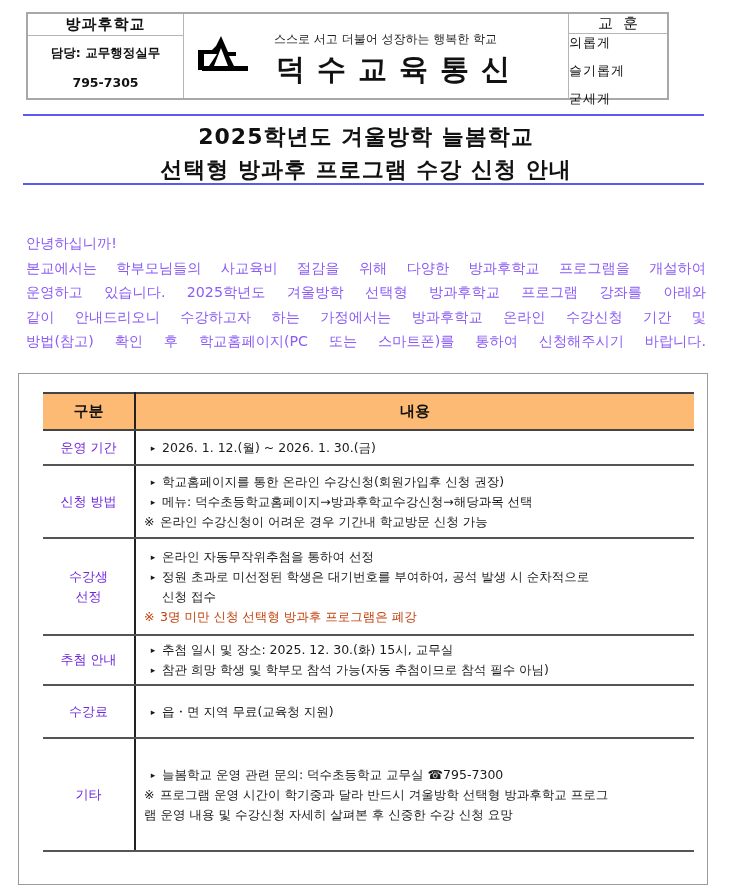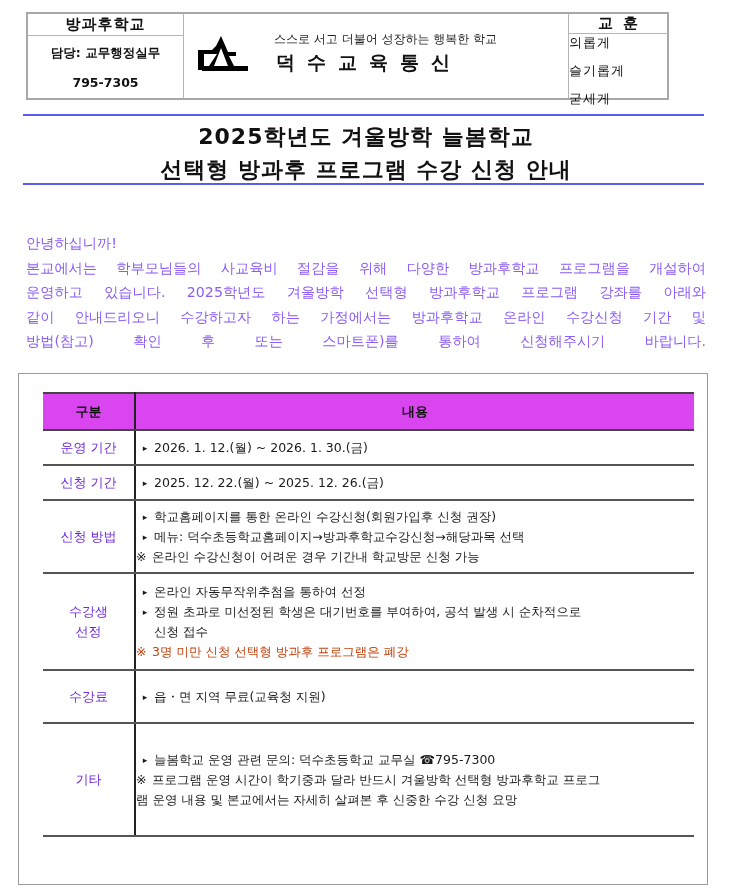--- a/index.html
+++ b/index.html
@@ -35,27 +35,27 @@
       position: relative;
     }
     .logo { position: absolute; left: 8px; top: 20px; width: 56px; height: 38px; }
     .motto-top {
       position: absolute; left: 90px; top: 17px;
       font-size: 12px; color: #222; white-space: nowrap;
     }
     .motto-top .ul { }
     .masthead {
       position: absolute; left: 92px; top: 36px;
-      font-size: 19px; font-weight: bold; letter-spacing: 12px; white-space: nowrap;
+      font-size: 29px; font-weight: bold; letter-spacing: 12px; white-space: nowrap;
     }
     .hdr-right { flex: 1; display: flex; flex-direction: column; }
     .hdr-right .top {
       height: 22px; border-bottom: 1px solid #b5b5b5;
       display: flex; align-items: center; justify-content: center;
-      font-size: 15px; font-weight: bold; letter-spacing: 10px; padding-left: 10px;
+      font-size: 15px; font-weight: normal; letter-spacing: 10px; padding-left: 10px;
     }
     .hdr-right .motto-lines {
       flex: 1; display: flex; flex-direction: column;
       align-items: flex-start; justify-content: center; gap: 10px;
       font-size: 13px; letter-spacing: 1px;
     }
 
     
     .title-rule {
       position: absolute; left: 23px; width: 681px; height: 2px; background: #5a5aee;
@@ -76,29 +76,29 @@
     
     .frame {
       position: absolute; left: 18px; top: 373px; width: 690px; height: 512px;
       border: 1px solid #9a9a9a;
     }
     table.info {
       position: absolute; left: 43px; top: 392px; width: 651px;
       border-collapse: collapse; font-size: 12.5px;
     }
     table.info th {
-      background: #d946ef; height: 37px; font-weight: bold; font-size: 13px;
+      background: #fdba74; height: 37px; font-weight: bold; font-size: 15px;
       border-top: 2px solid #444; border-bottom: 2px solid #444;
     }
     table.info td {
       border-bottom: 2px solid #555; vertical-align: middle; padding: 0;
     }
     table.info .col-cat { width: 92px; border-right: 2px solid #222; text-align: center; }
     table.info td.cat { text-align: center; font-size: 13px; color: #6d28d9; line-height: 20px; }
-    table.info td.content { padding-left: 0; line-height: 20px; color: #1a1a1a; }
+    table.info td.content { padding-left: 8px; line-height: 20px; color: #1a1a1a; }
     .bullet { display: inline-block; width: 18px; text-align: center; font-size: 9px; vertical-align: 1px; }
     .note-mark { display: inline-block; width: 16px; }
     .indent { padding-left: 18px; }
     .blue { color: #c2410c; }
     .row-h-1 { height: 35px; }
     .row-h-2 { height: 35px; }
     .row-h-3 { height: 73px; }
     .row-h-4 { height: 97px; }
     .row-h-5 { height: 50px; }
     .row-h-6 { height: 53px; }
@@ -175,20 +175,21 @@
         <span>방과후학교</span>
         <span>온라인</span>
         <span>수강신청</span>
         <span>기간</span>
         <span>및</span>
     </div>
     <div class="line">
       <span>방법(참고)</span>
         <span>확인</span>
         <span>후</span>
+        <span>학교홈페이지(PC</span>
         <span>또는</span>
         <span>스마트폰)를</span>
         <span>통하여</span>
         <span>신청해주시기</span>
         <span>바랍니다.</span>
     </div>
   </div>
 
   <div class="frame"></div>
 
@@ -199,56 +200,57 @@
         <th>내용</th>
       </tr>
     </thead>
     <tbody>
       <tr class="row-h-1">
         <td class="col-cat cat">운영 기간</td>
         <td class="content">
           <div><span class="bullet">▸</span><span>2026. 1. 12.(월) ~ 2026. 1. 30.(금)</span></div>
         </td>
       </tr>
-      <tr class="row-h-2">
-        <td class="col-cat cat">신청 기간</td>
-        <td class="content">
-          <div><span class="bullet">▸</span><span>2025. 12. 22.(월) ~ 2025. 12. 26.(금)</span></div>
-        </td>
-      </tr>
       <tr class="row-h-3">
         <td class="col-cat cat">신청 방법</td>
         <td class="content">
           <div><span class="bullet">▸</span><span>학교홈페이지를 통한 온라인 수강신청(회원가입후 신청 권장)</span></div>
           <div><span class="bullet">▸</span><span>메뉴: 덕수초등학교홈페이지→방과후학교수강신청→해당과목 선택</span></div>
           <div><span class="note-mark">※</span><span>온라인 수강신청이 어려운 경우 기간내 학교방문 신청 가능</span></div>
         </td>
       </tr>
       <tr class="row-h-4">
         <td class="col-cat cat">
           <div>수강생</div>
           <div>선정</div>
         </td>
         <td class="content">
           <div><span class="bullet">▸</span><span>온라인 자동무작위추첨을 통하여 선정</span></div>
           <div><span class="bullet">▸</span><span>정원 초과로 미선정된 학생은 대기번호를 부여하여, 공석 발생 시 순차적으로</span></div>
           <div class="indent">신청 접수</div>
           <div class="blue"><span class="note-mark">※</span><span>3명 미만 신청 선택형 방과후 프로그램은 폐강</span></div>
         </td>
       </tr>
+      <tr class="row-h-5">
+        <td class="col-cat cat">추첨 안내</td>
+        <td class="content">
+          <div><span class="bullet">▸</span><span>추첨 일시 및 장소: 2025. 12. 30.(화) 15시, 교무실</span></div>
+          <div><span class="bullet">▸</span><span>참관 희망 학생 및 학부모 참석 가능(자동 추첨이므로 참석 필수 아님)</span></div>
+        </td>
+      </tr>
       <tr class="row-h-6">
         <td class="col-cat cat">수강료</td>
         <td class="content">
           <div><span class="bullet">▸</span><span>읍・면 지역 무료(교육청 지원)</span></div>
         </td>
       </tr>
       <tr class="row-h-7">
         <td class="col-cat cat">기타</td>
         <td class="content">
           <div><span class="bullet">▸</span><span>늘봄학교 운영 관련 문의: 덕수초등학교 교무실 ☎795-7300</span></div>
           <div><span class="note-mark">※</span><span>프로그램 운영 시간이 학기중과 달라 반드시 겨울방학 선택형 방과후학교 프로그</span></div>
-          <div>램 운영 내용 및 본교에서는 자세히 살펴본 후 신중한 수강 신청 요망</div>
+          <div>램 운영 내용 및 수강신청 자세히 살펴본 후 신중한 수강 신청 요망</div>
         </td>
       </tr>
     </tbody>
   </table>
 
 </div>
 
 </body></html>

